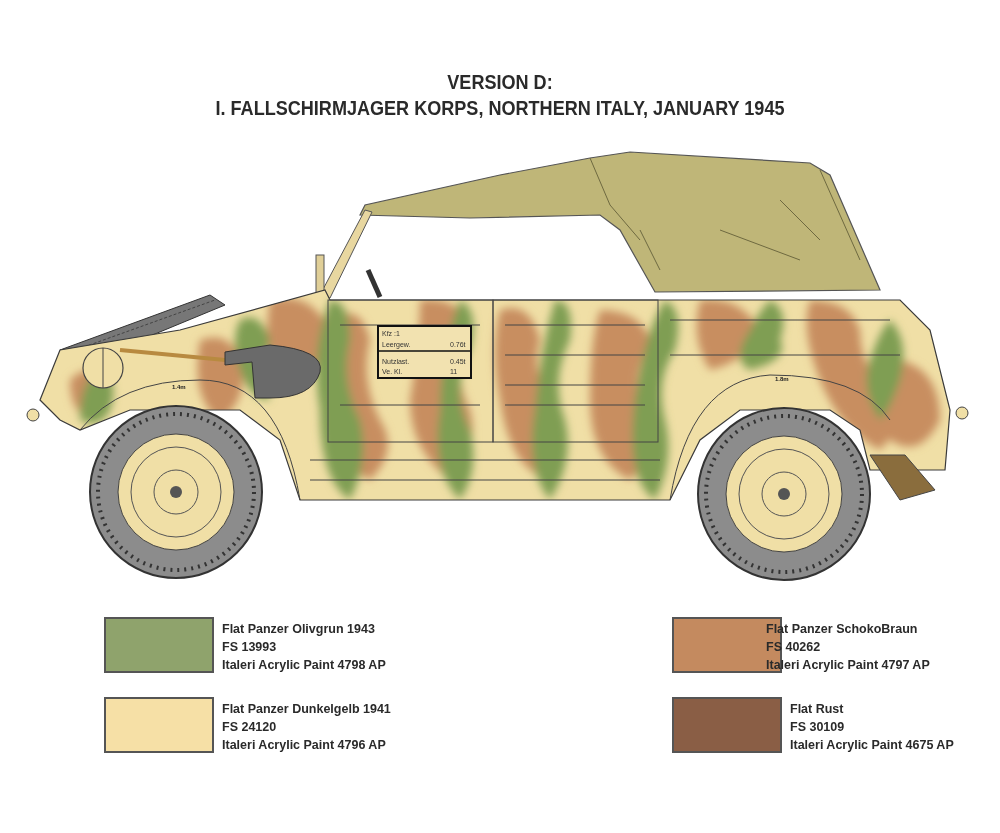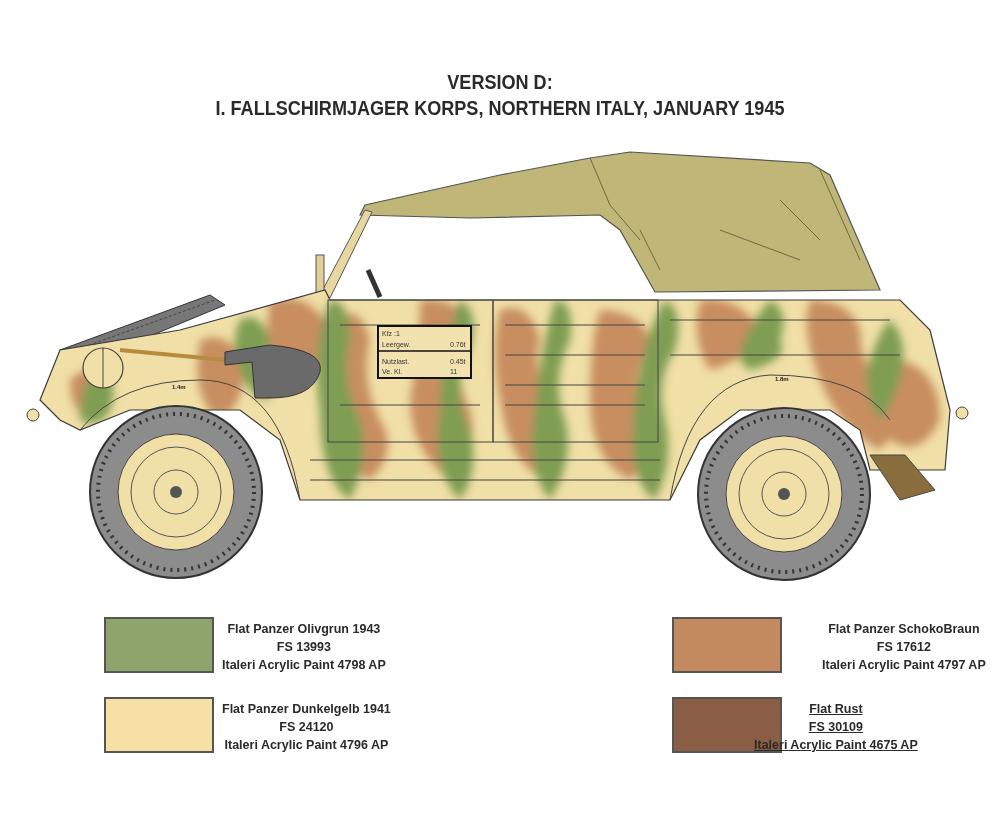--- a/index.html
+++ b/index.html
@@ -3,21 +3,21 @@
 <meta charset="utf-8">
 <style>
   html,body{margin:0;padding:0;background:#ffffff;}
   body{width:1000px;height:833px;position:relative;overflow:hidden;font-family:"Liberation Sans",sans-serif;}
   .title{position:absolute;left:0;width:1000px;text-align:center;font-weight:bold;color:#2a2a2a;font-family:"Liberation Sans",sans-serif;transform:scaleX(0.86);transform-origin:center;}
   .t1{top:70px;font-size:21px;}
   .t2{top:96px;font-size:21px;}
   svg.vehicle{position:absolute;left:0;top:140px;}
   .legend{position:absolute;}
   .swatch{position:absolute;width:110px;height:56px;border:2px solid #555;box-sizing:border-box;}
-  .ltxt{position:absolute;font-size:12.5px;font-weight:bold;color:#2a2a2a;line-height:18px;font-family:"Liberation Sans",sans-serif;text-align:center;}
+  .ltxt{position:absolute;font-size:12.5px;font-weight:bold;color:#2a2a2a;line-height:18px;font-family:"Liberation Sans",sans-serif;}
   .ltxt div{white-space:nowrap;}
 </style>
 </head>
 <body>
 
 <div class="title t1">VERSION D:</div>
 <div class="title t2">I. FALLSCHIRMJAGER KORPS, NORTHERN ITALY, JANUARY 1945</div>
 
 <svg class="vehicle" width="1000" height="450" viewBox="0 140 1000 450" xmlns="http://www.w3.org/2000/svg">
   <defs>
@@ -148,26 +148,26 @@
 <div class="legend">
   <div class="swatch" style="left:104px;top:697px;background:#f6e0a6;"></div>
   <div class="ltxt" style="left:222px;top:700px;">
     <div>Flat Panzer Dunkelgelb 1941</div>
     <div>FS 24120</div>
     <div>Italeri Acrylic Paint 4796 AP</div>
   </div>
 </div>
 <div class="legend">
   <div class="swatch" style="left:672px;top:617px;background:#c48a5f;"></div>
-  <div class="ltxt" style="left:822px;top:620px;">
+  <div class="ltxt" style="left:766px;top:620px;">
     <div>Flat Panzer SchokoBraun</div>
-    <div>FS  17612</div>
+    <div>FS  40262</div>
     <div>Italeri Acrylic Paint 4797 AP</div>
   </div>
 </div>
 <div class="legend">
   <div class="swatch" style="left:672px;top:697px;background:#8a5e45;"></div>
-  <div class="ltxt" style="left:754px;top:700px;text-decoration:underline;">
+  <div class="ltxt" style="left:790px;top:700px;">
     <div>Flat Rust</div>
     <div>FS 30109</div>
     <div>Italeri Acrylic Paint 4675 AP</div>
   </div>
 </div>
 
 </body></html>

